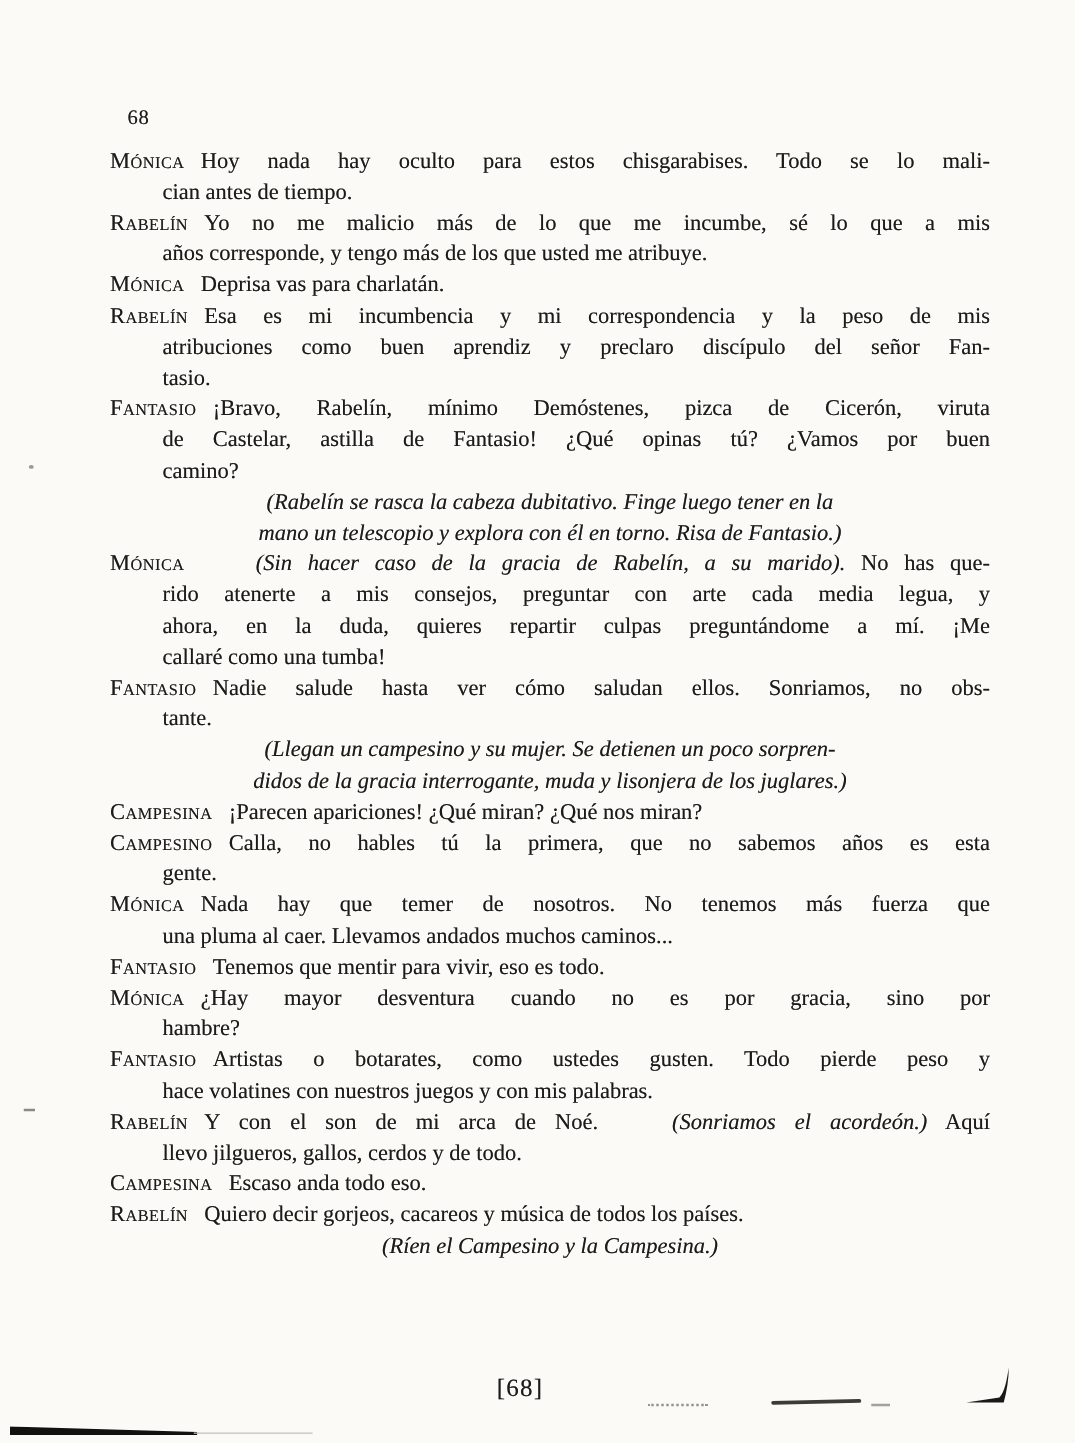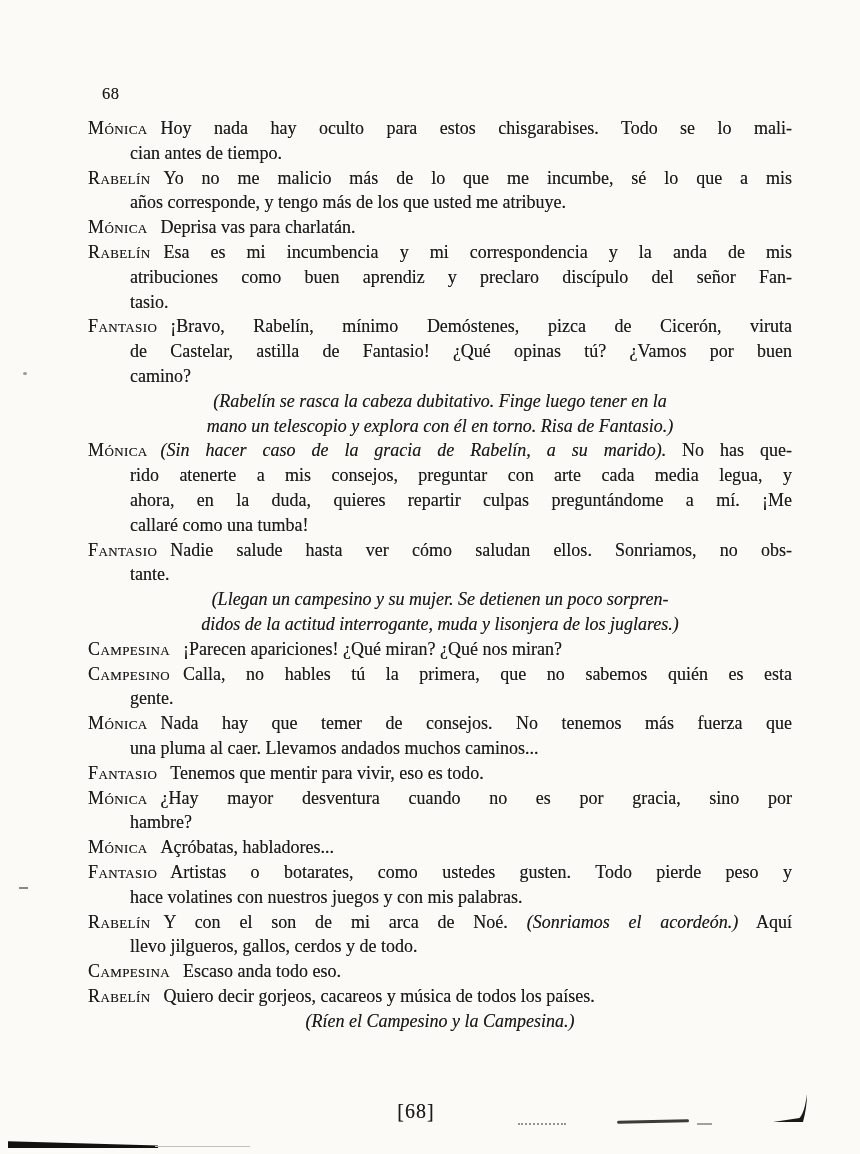--- a/index.html
+++ b/index.html
@@ -37,21 +37,21 @@
     text-align-last: center;
     padding-left: 0;
   }
 
   .speaker {
     font-variant: small-caps;
     letter-spacing: 0.4px;
     margin-right: 13px;
     font-family: Liberation Serif, serif;
   }
-  .seg.it { font-style: italic; }
+  .seg.it { font-style: italic; margin-left: 44px; }
 
   .pnum-bottom {
     position: absolute; left: 0; top: 1100px; width: 860px;
     text-align: center; font-size: 20px;
     transform: translateX(-14px);
     letter-spacing: 1px;
   }
 
   
   .artifact { position: absolute; }
@@ -78,21 +78,21 @@
         <div class="line cont last"><span class="seg">cian antes de tiempo.</span></div>
       </div>
       <div class="entry dialogue">
         <div class="line"><span class="speaker">Rabelín</span><span class="seg">Yo no me malicio más de lo que me incumbe, sé lo que a mis</span></div>
         <div class="line cont last"><span class="seg">años corresponde, y tengo más de los que usted me atribuye.</span></div>
       </div>
       <div class="entry dialogue">
         <div class="line last"><span class="speaker">Mónica</span><span class="seg">Deprisa vas para charlatán.</span></div>
       </div>
       <div class="entry dialogue">
-        <div class="line"><span class="speaker">Rabelín</span><span class="seg">Esa es mi incumbencia y mi correspondencia y la anda de mis</span></div>
+        <div class="line"><span class="speaker">Rabelín</span><span class="seg">Esa es mi incumbencia y mi correspondencia y la peso de mis</span></div>
         <div class="line cont"><span class="seg">atribuciones como buen aprendiz y preclaro discípulo del señor Fan-</span></div>
         <div class="line cont last"><span class="seg">tasio.</span></div>
       </div>
       <div class="entry dialogue">
         <div class="line"><span class="speaker">Fantasio</span><span class="seg">¡Bravo, Rabelín, mínimo Demóstenes, pizca de Cicerón, viruta</span></div>
         <div class="line cont"><span class="seg">de Castelar, astilla de Fantasio! ¿Qué opinas tú? ¿Vamos por buen</span></div>
         <div class="line cont last"><span class="seg">camino?</span></div>
       </div>
       <div class="entry stage">
         <div class="line"><span class="seg">(Rabelín se rasca la cabeza dubitativo. Finge luego tener en la</span></div>
@@ -103,42 +103,39 @@
         <div class="line cont"><span class="seg">rido atenerte a mis consejos, preguntar con arte cada media legua, y</span></div>
         <div class="line cont"><span class="seg">ahora, en la duda, quieres repartir culpas preguntándome a mí. ¡Me</span></div>
         <div class="line cont last"><span class="seg">callaré como una tumba!</span></div>
       </div>
       <div class="entry dialogue">
         <div class="line"><span class="speaker">Fantasio</span><span class="seg">Nadie salude hasta ver cómo saludan ellos. Sonriamos, no obs-</span></div>
         <div class="line cont last"><span class="seg">tante.</span></div>
       </div>
       <div class="entry stage">
         <div class="line"><span class="seg">(Llegan un campesino y su mujer. Se detienen un poco sorpren-</span></div>
-        <div class="line last"><span class="seg">didos de la actitud interrogante, muda y lisonjera de los juglares.)</span></div>
+        <div class="line last"><span class="seg">didos de la gracia interrogante, muda y lisonjera de los juglares.)</span></div>
       </div>
       <div class="entry dialogue">
         <div class="line last"><span class="speaker">Campesina</span><span class="seg">¡Parecen apariciones! ¿Qué miran? ¿Qué nos miran?</span></div>
       </div>
       <div class="entry dialogue">
-        <div class="line"><span class="speaker">Campesino</span><span class="seg">Calla, no hables tú la primera, que no sabemos quién es esta</span></div>
+        <div class="line"><span class="speaker">Campesino</span><span class="seg">Calla, no hables tú la primera, que no sabemos años es esta</span></div>
         <div class="line cont last"><span class="seg">gente.</span></div>
       </div>
       <div class="entry dialogue">
-        <div class="line"><span class="speaker">Mónica</span><span class="seg">Nada hay que temer de consejos. No tenemos más fuerza que</span></div>
+        <div class="line"><span class="speaker">Mónica</span><span class="seg">Nada hay que temer de nosotros. No tenemos más fuerza que</span></div>
         <div class="line cont last"><span class="seg">una pluma al caer. Llevamos andados muchos caminos...</span></div>
       </div>
       <div class="entry dialogue">
         <div class="line last"><span class="speaker">Fantasio</span><span class="seg">Tenemos que mentir para vivir, eso es todo.</span></div>
       </div>
       <div class="entry dialogue">
         <div class="line"><span class="speaker">Mónica</span><span class="seg">¿Hay mayor desventura cuando no es por gracia, sino por</span></div>
         <div class="line cont last"><span class="seg">hambre?</span></div>
-      </div>
-      <div class="entry dialogue">
-        <div class="line last"><span class="speaker">Mónica</span><span class="seg">Açróbatas, habladores...</span></div>
       </div>
       <div class="entry dialogue">
         <div class="line"><span class="speaker">Fantasio</span><span class="seg">Artistas o botarates, como ustedes gusten. Todo pierde peso y</span></div>
         <div class="line cont last"><span class="seg">hace volatines con nuestros juegos y con mis palabras.</span></div>
       </div>
       <div class="entry dialogue">
         <div class="line"><span class="speaker">Rabelín</span><span class="seg">Y con el son de mi arca de Noé. </span><span class="seg it">(Sonriamos el acordeón.)</span><span class="seg"> Aquí</span></div>
         <div class="line cont last"><span class="seg">llevo jilgueros, gallos, cerdos y de todo.</span></div>
       </div>
       <div class="entry dialogue">

